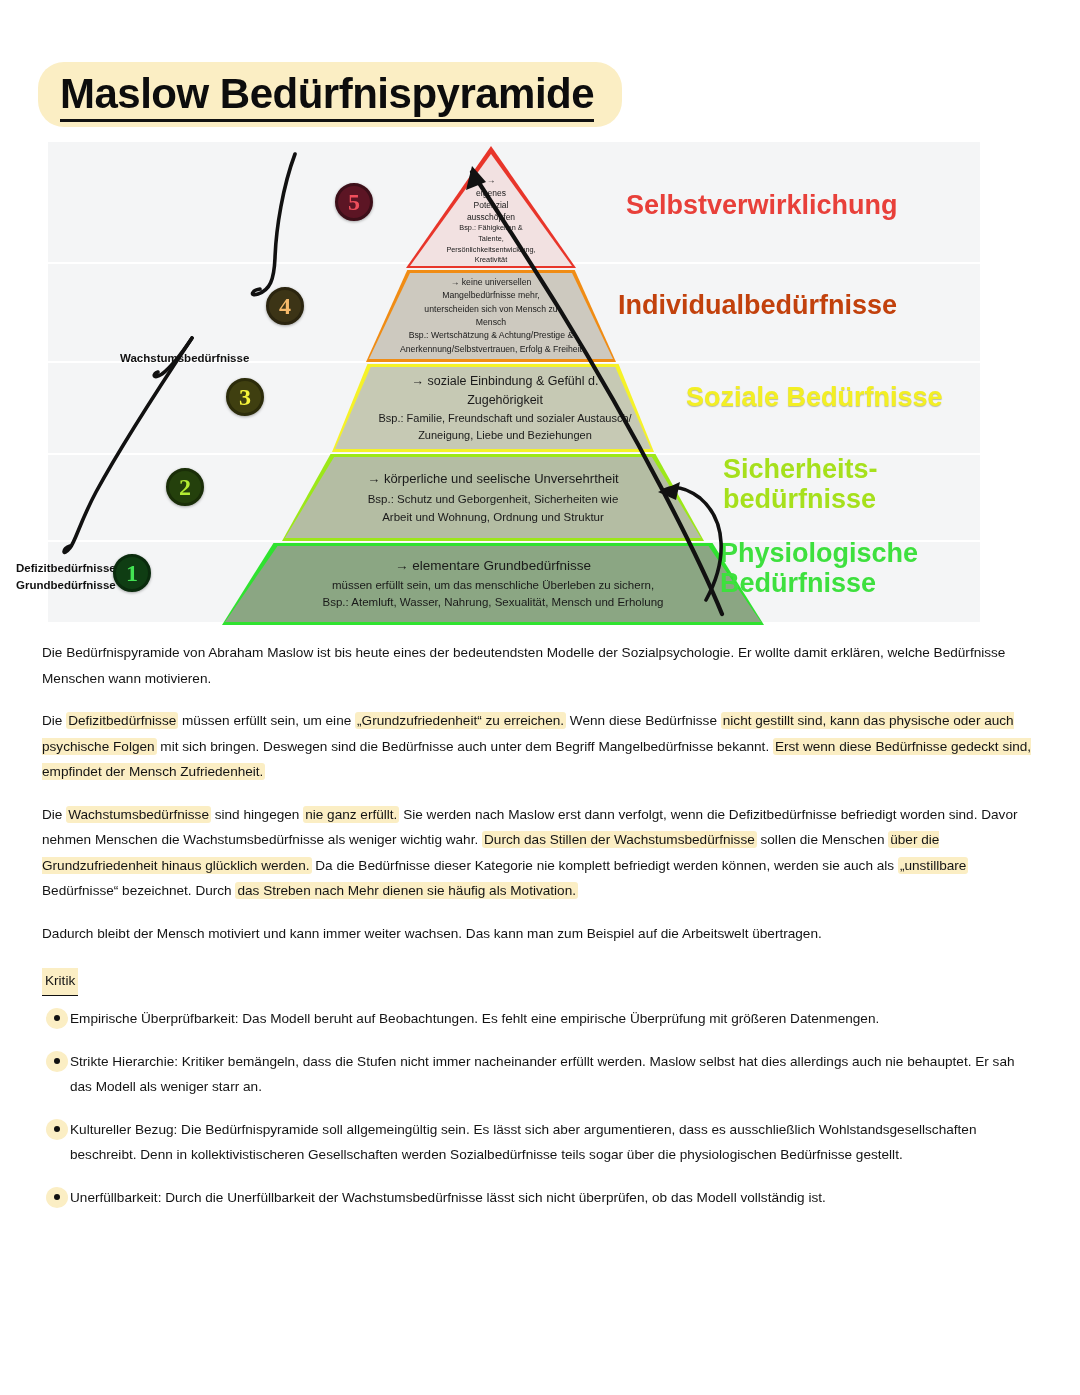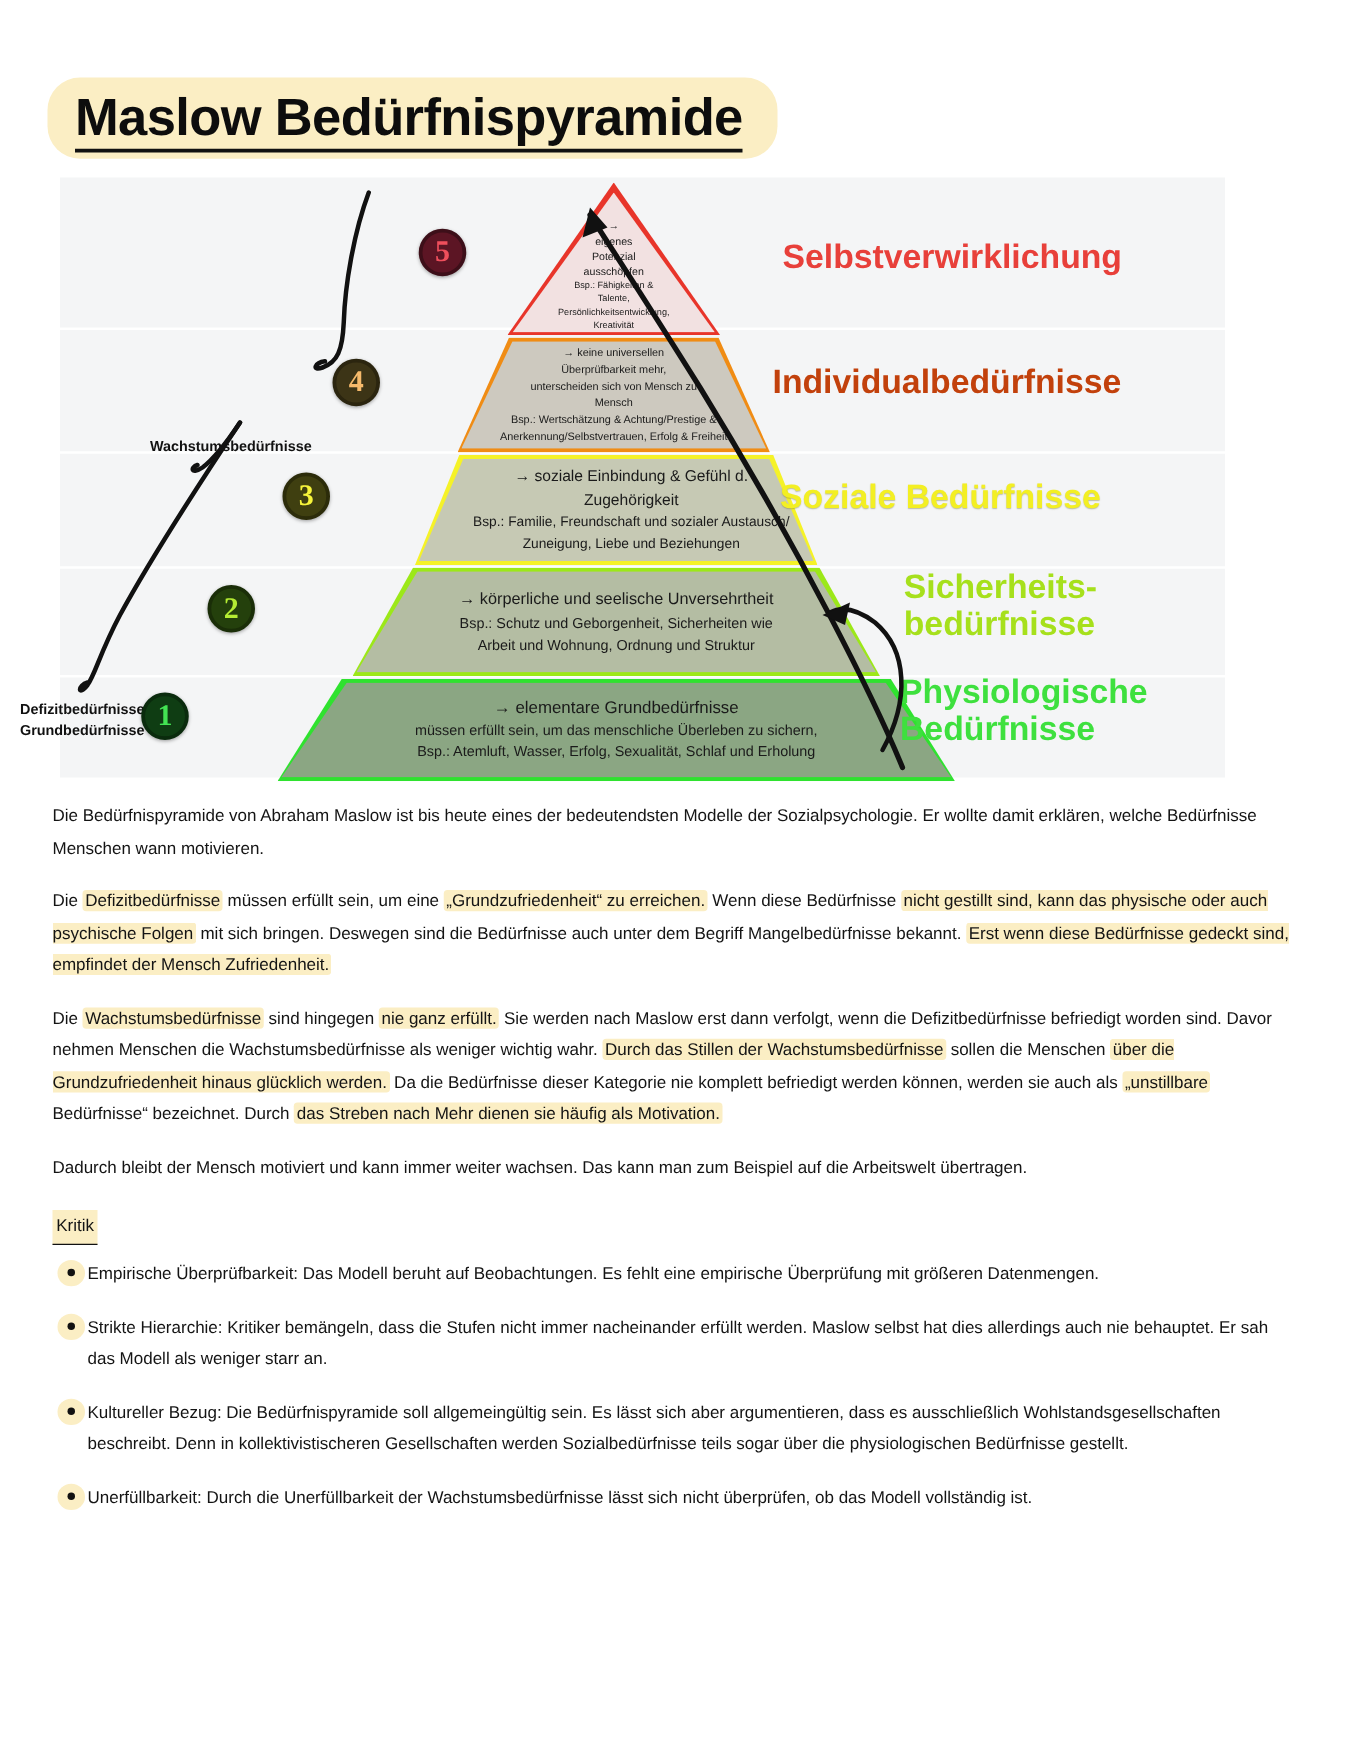--- a/index.html
+++ b/index.html
@@ -167,21 +167,21 @@
 
   
   .rlabel {
     position: absolute; z-index: 3;
     font-family: "Liberation Sans", sans-serif;
     font-weight: bold;
     line-height: 1.12;
   }
   .rlabel.r5 { left: 578px; top: 48px;  font-size: 27px; color:#e8403a; }
   .rlabel.r4 { left: 570px; top: 148px; font-size: 27px; color:#c2410c; }
-  .rlabel.r3 { left: 576px; top: 240px; font-size: 27px; color:#f3ef23;
+  .rlabel.r3 { left: 638px; top: 240px; font-size: 27px; color:#f3ef23;
                text-shadow: 0 1px 1px rgba(120,120,60,.45); }
   .rlabel.r2 { left: 675px; top: 312px; font-size: 27px; color:#a6e01c; }
   .rlabel.r1 { left: 672px; top: 396px; font-size: 27px; color:#3ee03e; }
 
   
   .llabel {
     position: absolute; z-index: 3;
     font-family: "Liberation Sans", sans-serif;
     font-size: 11.5px; font-weight: bold; color: #111;
     line-height: 1.45;
@@ -249,21 +249,21 @@
       <span style="font-size:7.3px">Bsp.:  Fähigkeiten &amp;</span>
       <span style="font-size:7.3px">Talente,</span>
       <span style="font-size:7.3px">Persönlichkeitsentwicklung,</span>
       <span style="font-size:7.3px">Kreativität</span>
     </div>
 
     <div class="lvl4-border"></div>
     <div class="lvl4-inner"></div>
     <div class="lvl4-txt">
       <span class="arrowline">→ keine universellen</span>
-      <span>Überprüfbarkeit mehr,</span>
+      <span>Mangelbedürfnisse mehr,</span>
       <span>unterscheiden sich von Mensch zu</span>
       <span>Mensch</span>
       <span>Bsp.: Wertschätzung &amp; Achtung/Prestige &amp;</span>
       <span>Anerkennung/Selbstvertrauen, Erfolg &amp; Freiheit</span>
     </div>
 
     <div class="lvl3-border"></div>
     <div class="lvl3-inner"></div>
     <div class="lvl3-txt">
       <span class="big">→ soziale Einbindung &amp; Gefühl d.</span>
@@ -278,21 +278,21 @@
       <span class="big">→ körperliche und seelische Unversehrtheit</span>
       <span>Bsp.: Schutz und Geborgenheit, Sicherheiten wie</span>
       <span>Arbeit und Wohnung, Ordnung und Struktur</span>
     </div>
 
     <div class="lvl1-border"></div>
     <div class="lvl1-inner"></div>
     <div class="lvl1-txt">
       <span class="big">→ elementare Grundbedürfnisse</span>
       <span>müssen erfüllt sein, um das menschliche Überleben zu sichern,</span>
-      <span>Bsp.: Atemluft, Wasser, Erfolg, Sexualität, Schlaf und Erholung</span>
+      <span>Bsp.: Atemluft, Wasser, Nahrung, Sexualität, Mensch und Erholung</span>
     </div>
 
     <div class="badge n5">5</div>
     <div class="badge n4">4</div>
     <div class="badge n3">3</div>
     <div class="badge n2">2</div>
     <div class="badge n1">1</div>
 
     <div class="rlabel r5">Selbstverwirklichung</div>
     <div class="rlabel r4">Individualbedürfnisse</div>

